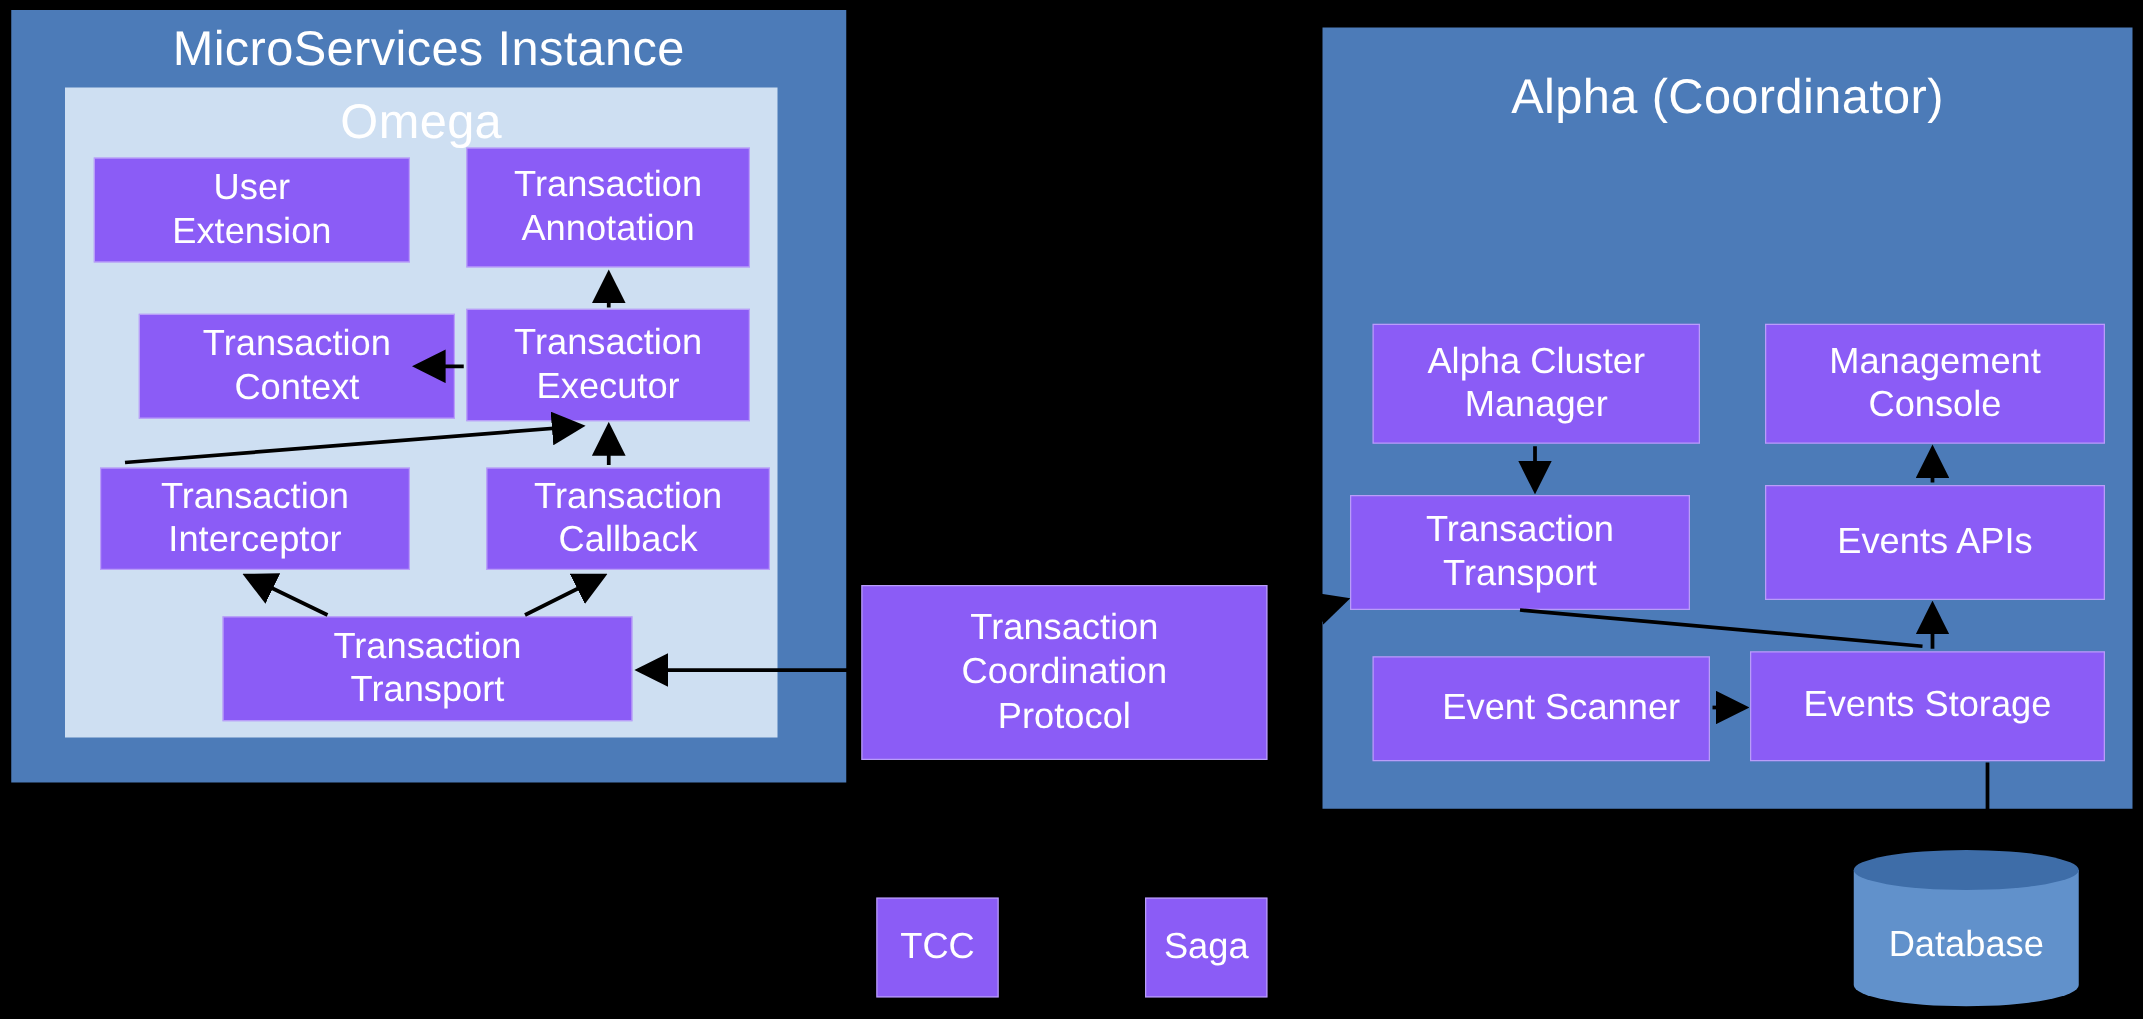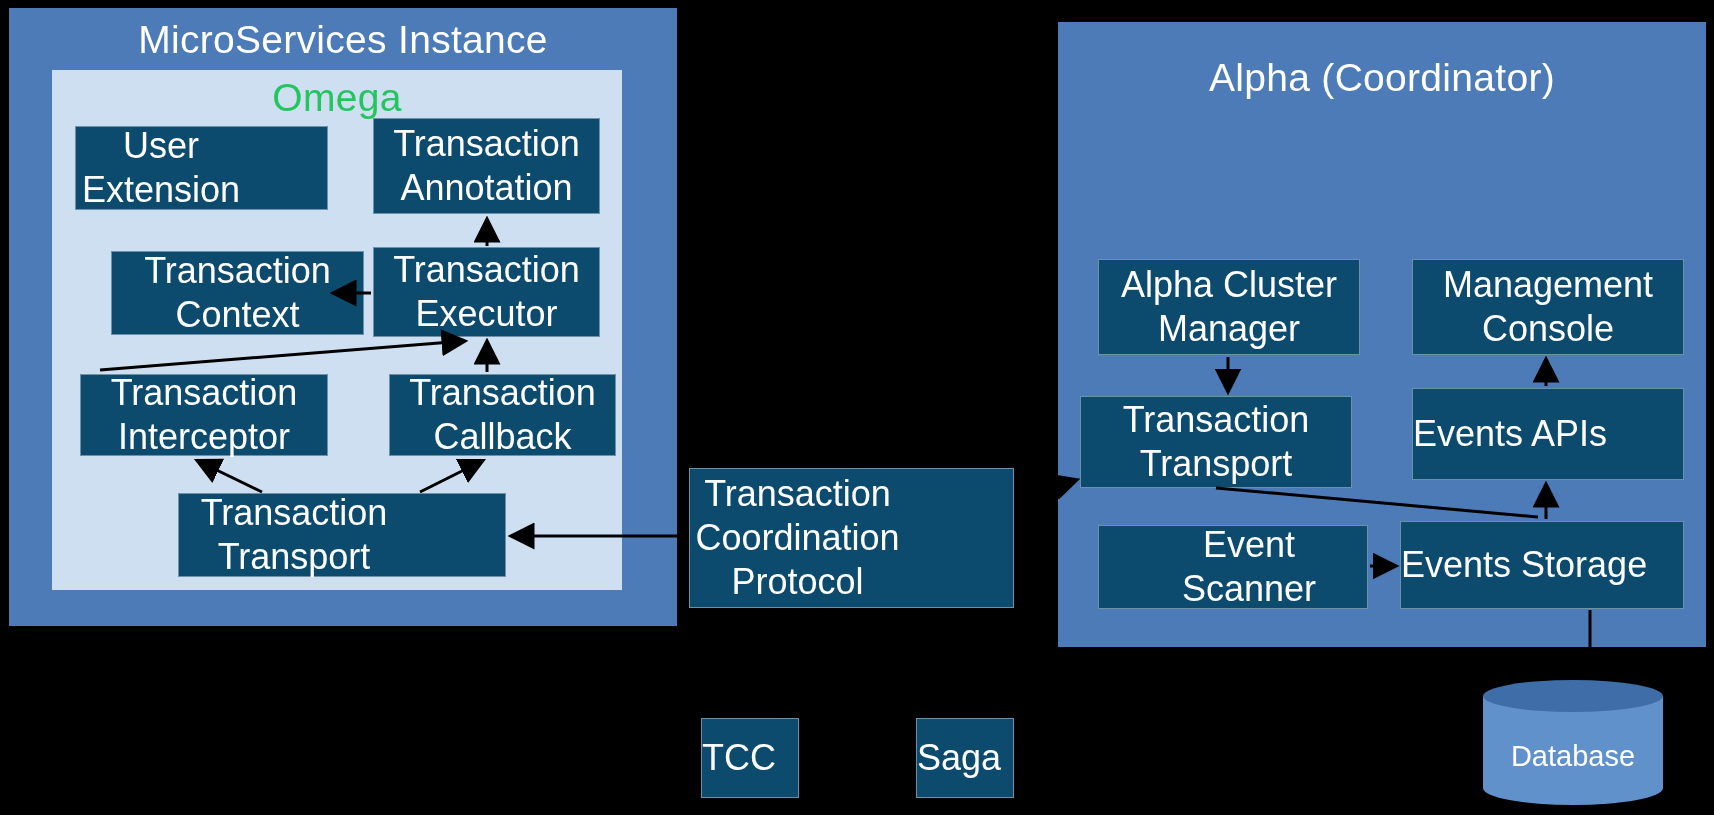--- a/index.html
+++ b/index.html
@@ -10,25 +10,25 @@
     position:relative;
     overflow:hidden;
   }
   .stage{position:absolute;left:0;top:0;width:1714px;height:815px;}
   .panel{position:absolute;background:#4C7BB8;z-index:1;}
   .omega-panel{position:absolute;background:#CEDFF2;z-index:2;}
   .panel-title{
     position:absolute;text-align:center;color:#fff;
     font-size:39px;z-index:6;letter-spacing:0.3px;
   }
-  .panel-title.dark{color:#22c55e;}
+  .panel-title.dark{color:#ffffff;}
   .node{
-    position:absolute;display:flex;align-items:center;
-    text-align:center;background:#0c4a6e;color:#fff;
-    font-size:36px;line-height:1.22;
+    position:absolute;display:flex;align-items:center;justify-content:center;
+    text-align:center;background:#8b5cf6;color:#fff;
+    font-size:29px;line-height:1.22;
     border:1px solid rgba(255,255,255,0.40);
     box-sizing:border-box;z-index:5;
   }
   .node span{display:inline-block;}
   .mw170 span{max-width:170px;}
   .mw215 span{max-width:215px;}
   .mw230 span{max-width:230px;}
 
   
   #p-ms{left:9px;top:8px;width:668px;height:618px;}

